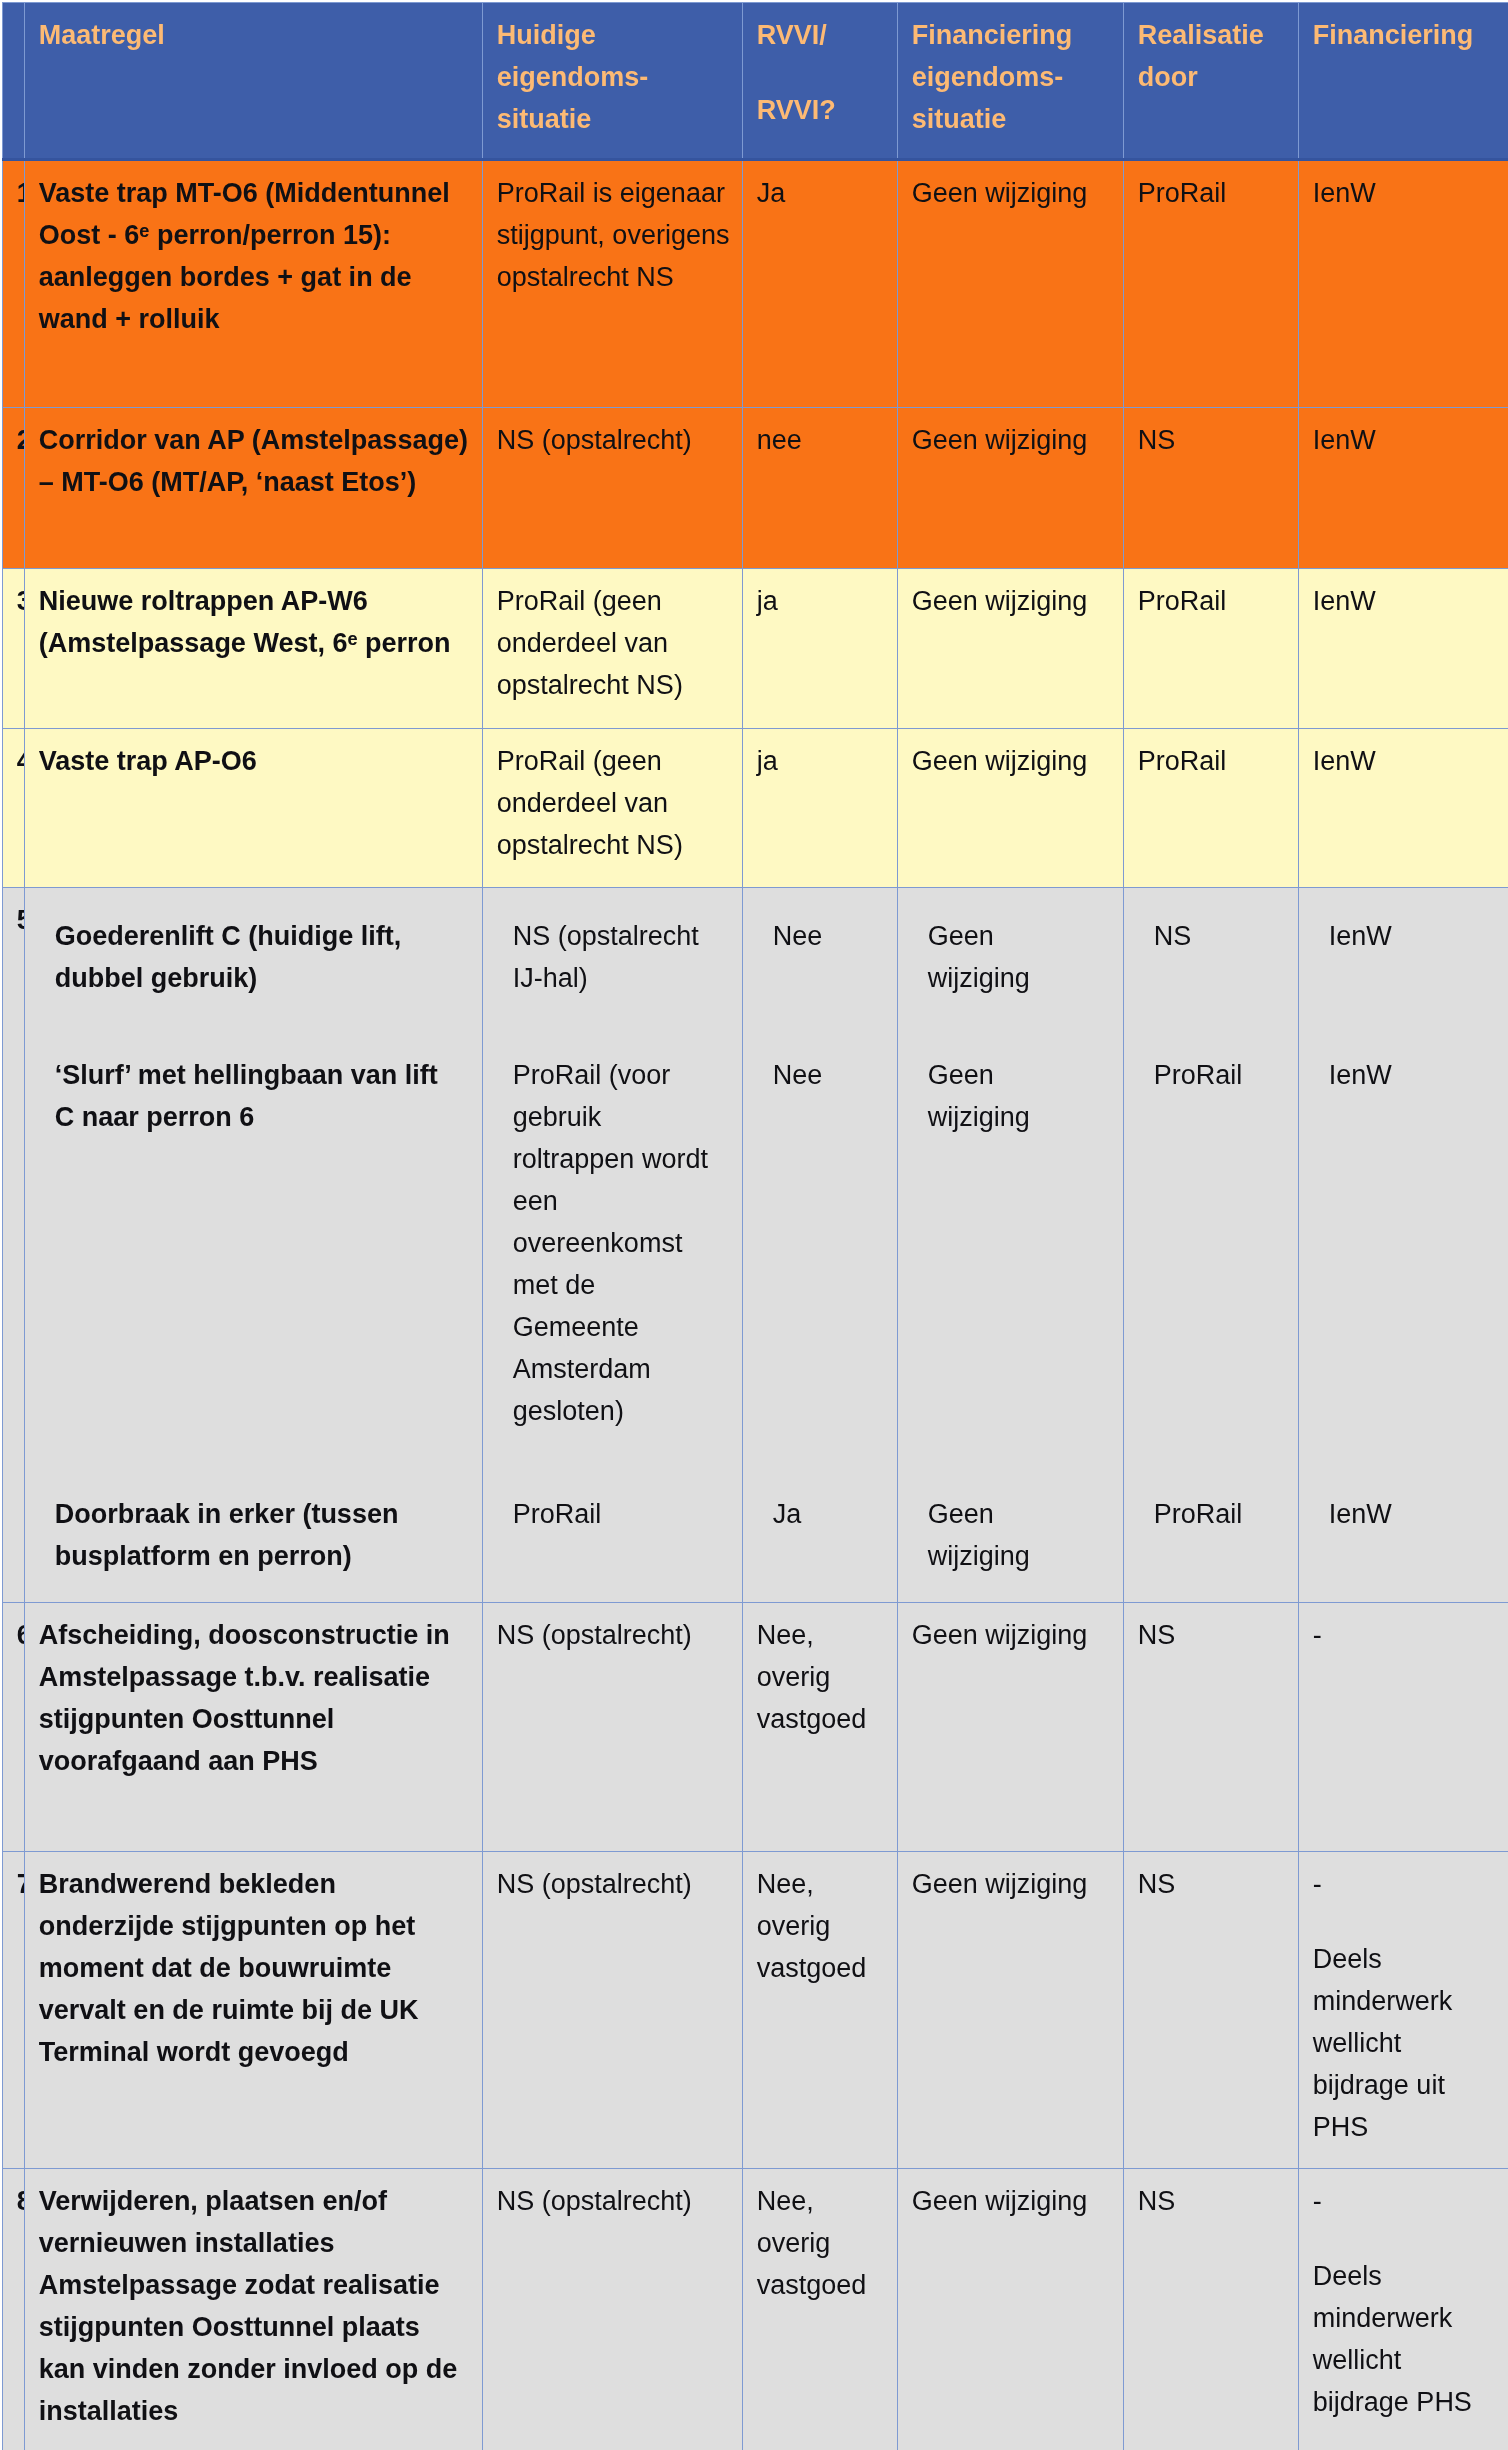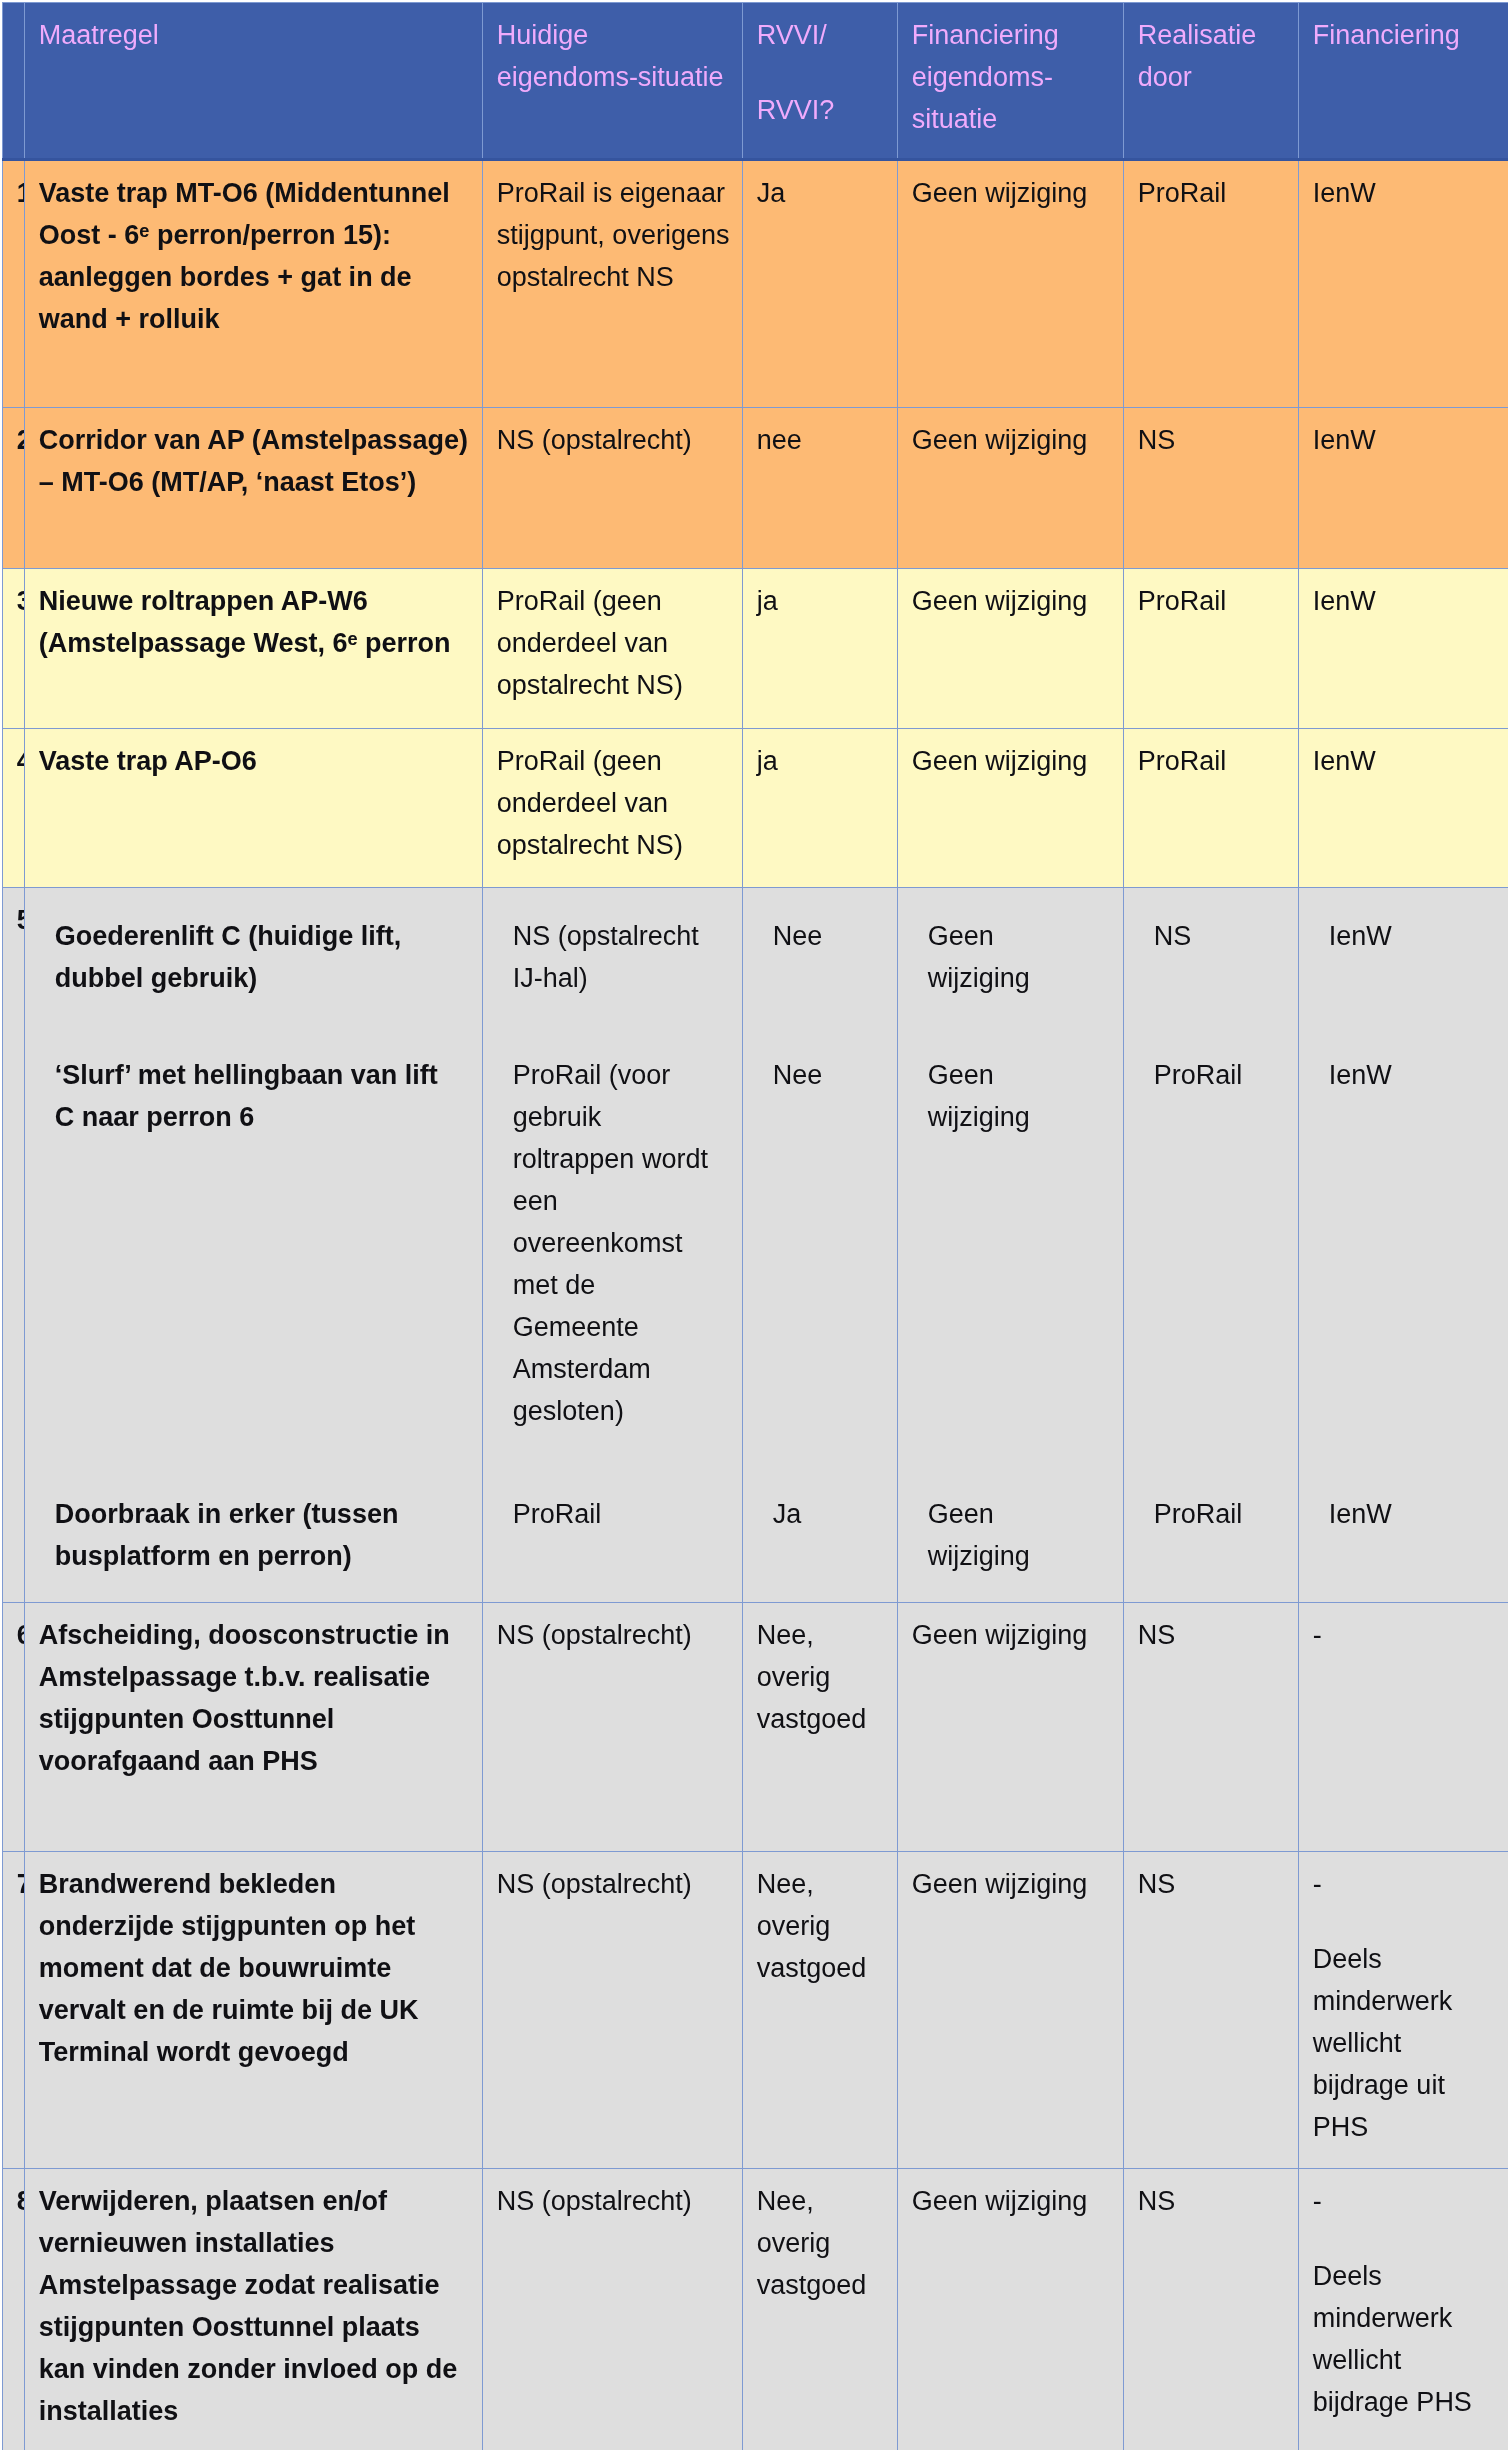--- a/index.html
+++ b/index.html
@@ -27,26 +27,26 @@
     padding: 11.4px 10.6px 8.8px 14px;
     box-sizing: border-box;
     font-size: 27px;
     line-height: 42px;
     text-align: left;
     overflow: hidden;
   }
   
   tr.hdr th {
     background: #3E5EA9;
-    color: #f0abfc;
-    font-weight: normal;
+    color: #fdba74;
+    font-weight: bold;
     border-bottom: 3.5px solid #35549E;
   }
   
-  tr.blue  td { background: #fdba74; }
+  tr.blue  td { background: #f97316; }
   tr.green td { background: #fef9c3; }
   tr.gray  td { background: #DEDEDE; }
   
   td.nr {
     font-weight: bold;
     padding: 11.4px 1.8px 8.8px 3.5px;
     text-align: left;
   }
   
   td.col-m p { font-weight: bold; }

